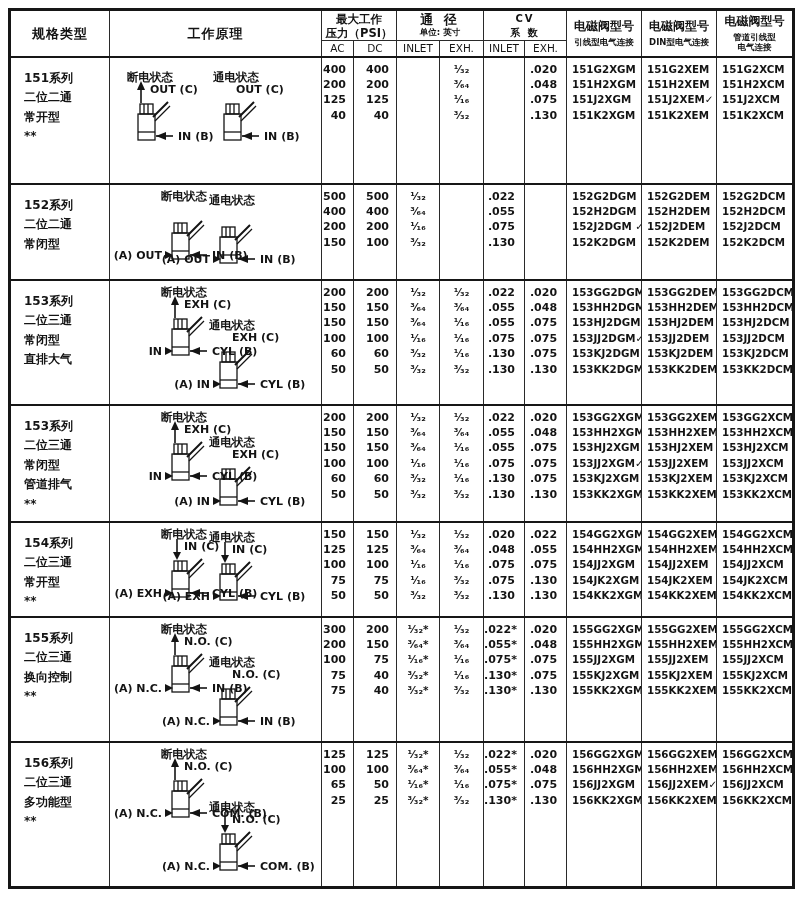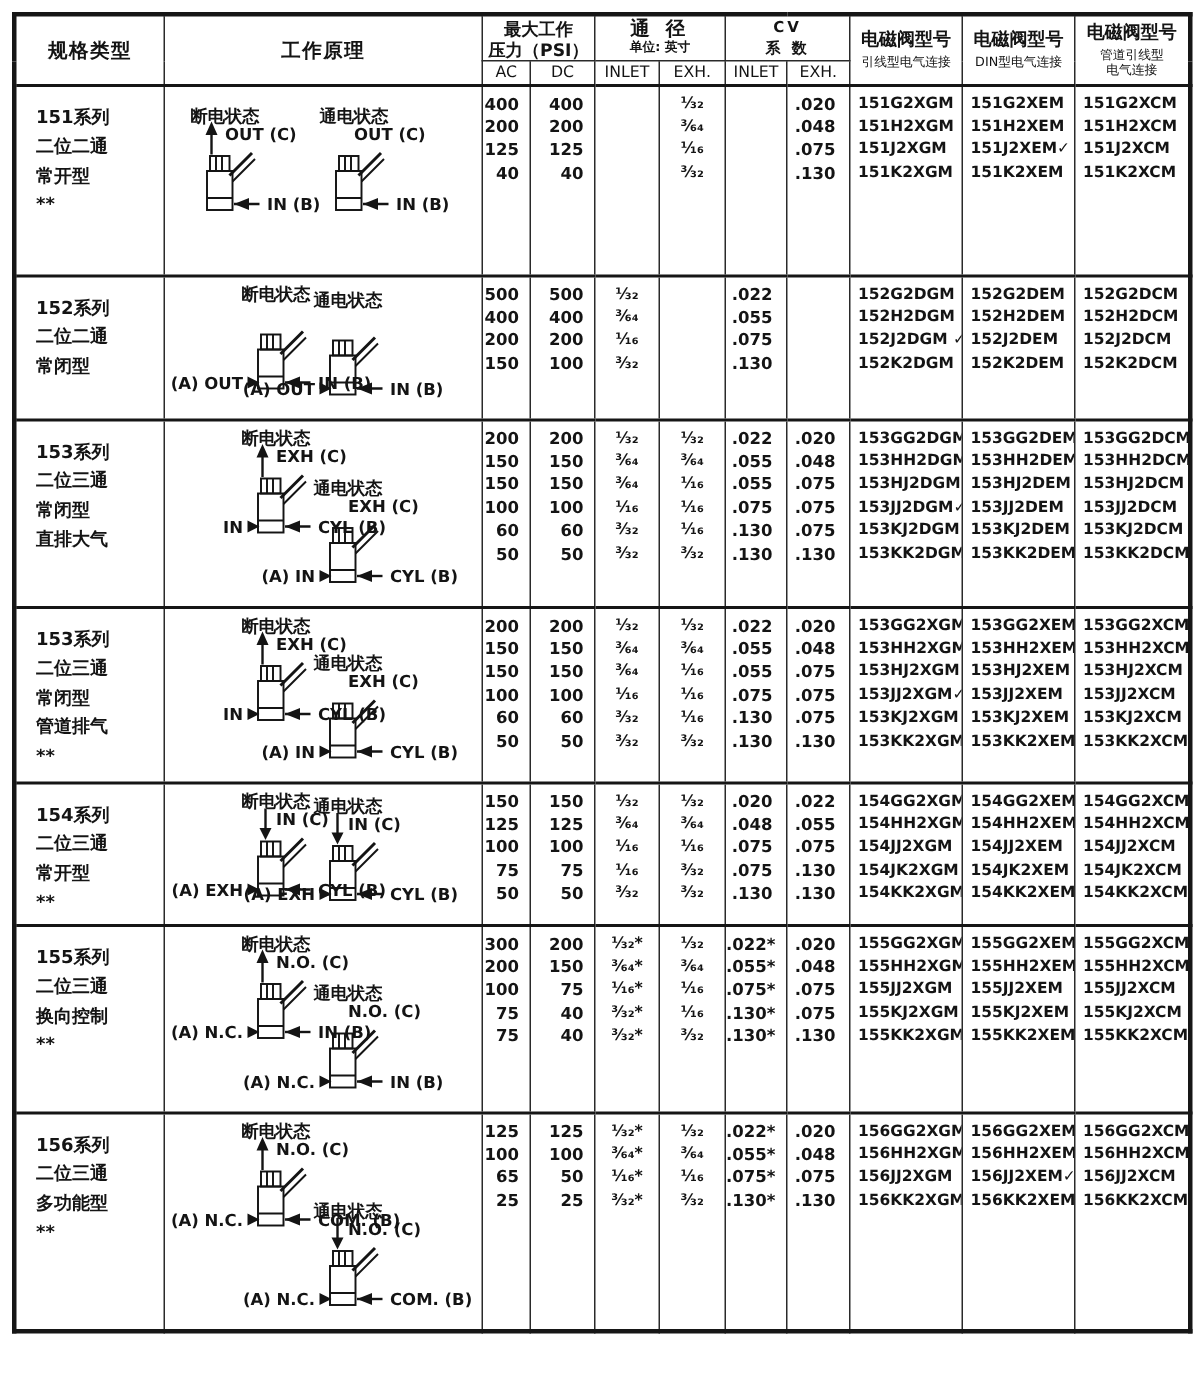--- a/index.html
+++ b/index.html
@@ -12,21 +12,21 @@
   thead th{border-bottom:2.5px solid #161616;}
   thead th[colspan]{border-bottom:1.2px solid #2a2a2a;}
   tbody td{border-bottom:2.5px solid #161616;}
   .h-spec span,.h-pr span{font-size:13px;font-weight:bold;letter-spacing:1px;}
   .h-press div{font-size:11.5px;font-weight:bold;line-height:14px;}
   .h-dia .big{font-size:13px;font-weight:bold;letter-spacing:3px;line-height:14px;}
   .h-dia .tiny{font-size:8.5px;font-weight:bold;line-height:11px;}
   .h-cv div{font-size:10px;font-weight:bold;line-height:14px;letter-spacing:2px;}
   .h-sub{font-size:10.5px;font-weight:normal;}
   .h-model .mt{font-size:12px;font-weight:bold;line-height:15px;}
-  .h-model .ms{font-size:8.5px;font-weight:normal;line-height:10px;margin-top:3px;}
+  .h-model .ms{font-size:8.5px;font-weight:bold;line-height:10px;margin-top:3px;}
   .h-model .ms + .ms{margin-top:0;}
   td.spec{padding:11px 0 4px 13px;}
   .spec-line{font-size:12px;font-weight:bold;line-height:19.5px;white-space:nowrap;}
   td.pp{position:relative;margin-top:33px;}
   .diag{position:absolute;}
   .diag.off{left:2px;top:2px;}
   .diag.on{left:50px;bottom:0;text-align:center;}
   td.pp.side .diag.off{left:6px;top:10px;}
   td.pp.side .diag.on{left:92px;top:10px;bottom:auto;}
   td.num,td.frac,td.cv,td.model{padding-top:4px;}

